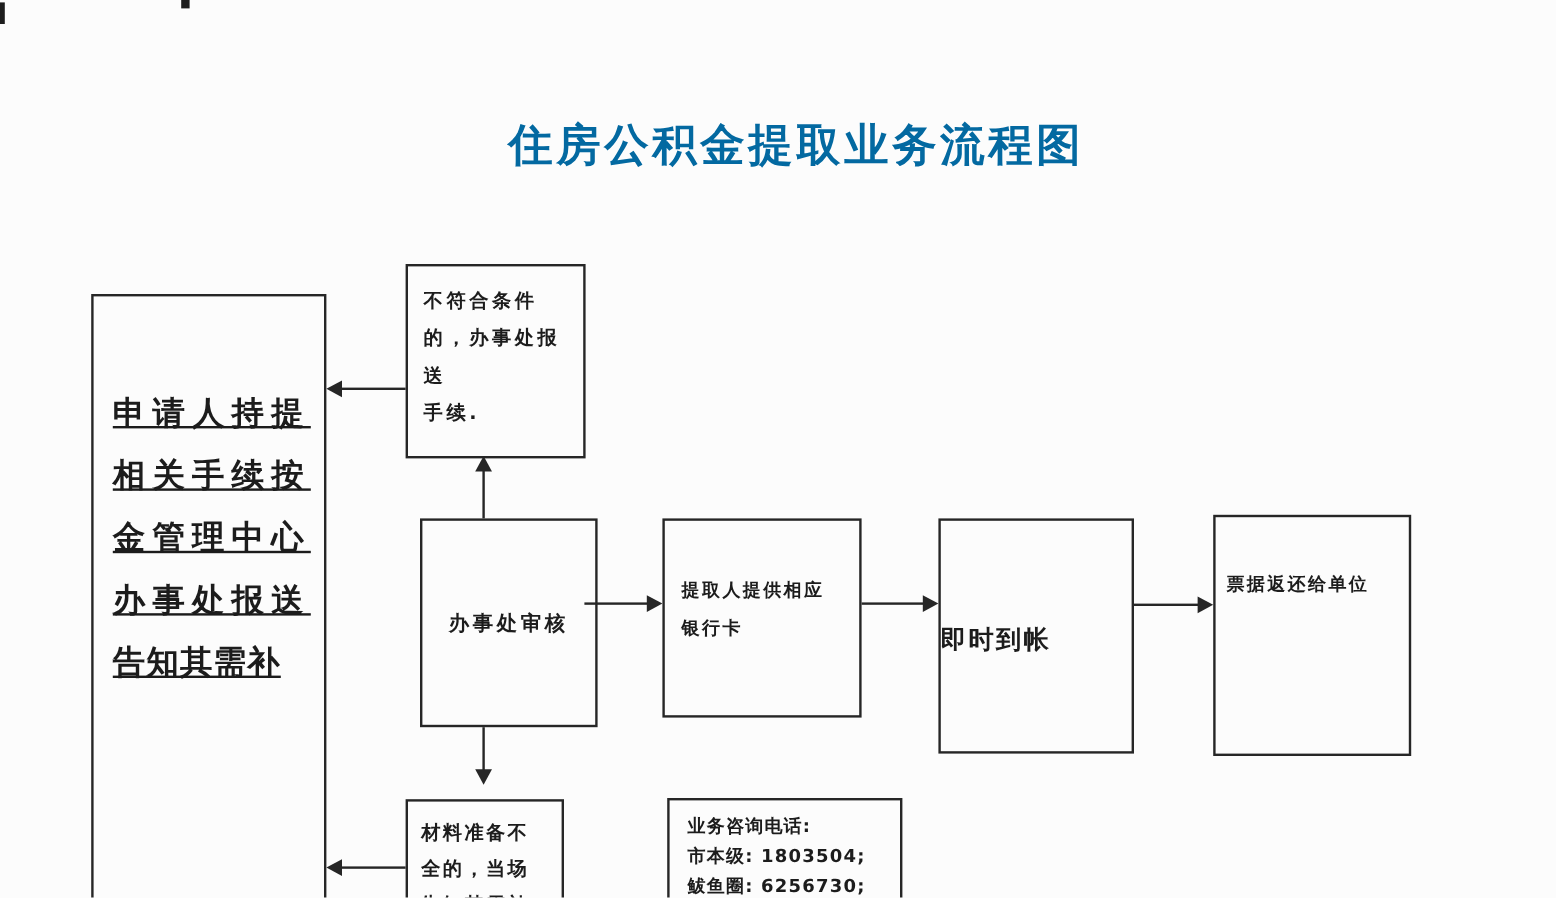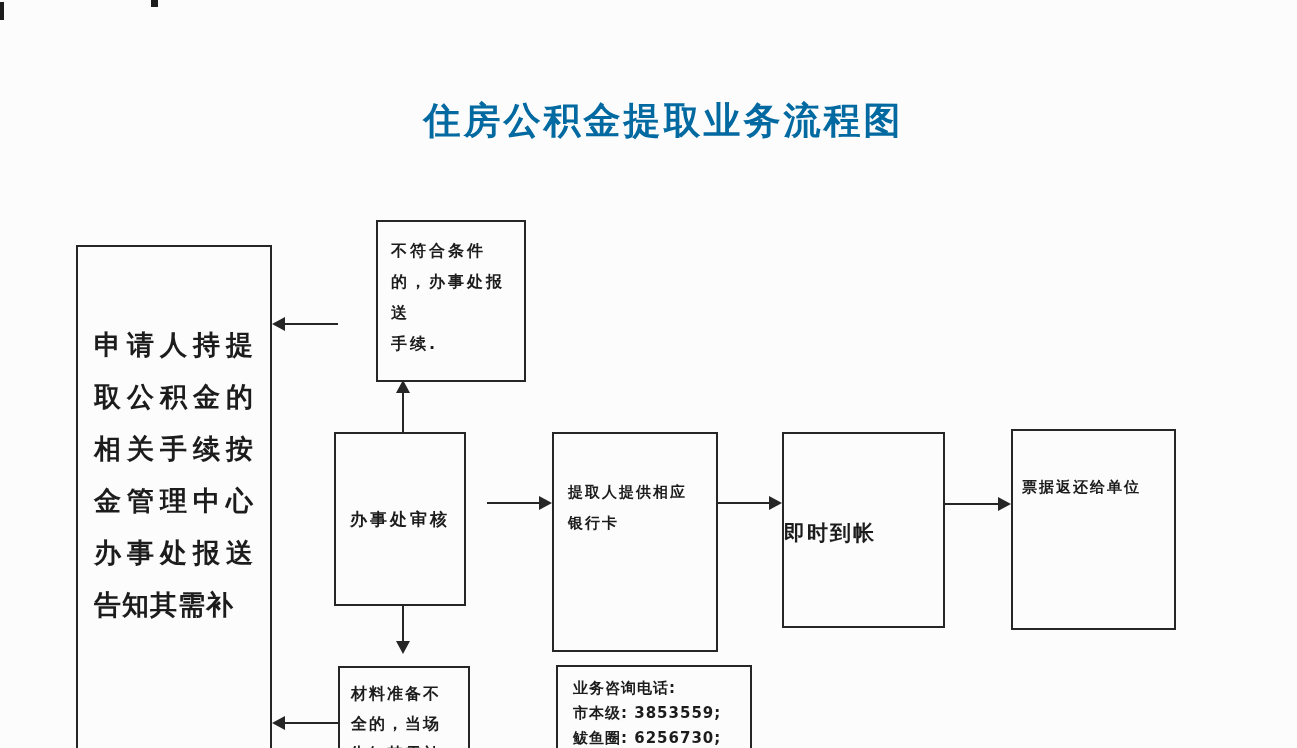--- a/index.html
+++ b/index.html
@@ -17,30 +17,30 @@
     position:absolute;left:30px;right:0;top:60px;
     text-align:center;font-size:37px;font-weight:bold;
     letter-spacing:3px;color:#0369a1;margin-top:36px;
   }
   .box{
     position:absolute;border:2px solid #262626;box-sizing:border-box;
     font-weight:bold;color:#1c1c1c;background:transparent;
   }
   
   .apply{left:76px;top:245px;width:196px;height:520px;}
-  .apply .txt{padding:72px 0 0 16px;font-size:27px;line-height:52px;letter-spacing:6px;}
+  .apply .txt{padding:72px 0 0 16px;font-size:27px;line-height:52px;letter-spacing:6px;text-decoration:underline;}
   .apply .txt .last{letter-spacing:1px;}
   
-  .reject{left:338px;top:220px;width:150px;height:162px;margin-left:38px;}
+  .reject{left:338px;top:220px;width:150px;height:162px;}
   .reject .txt{padding:13px 6px 0 13px;font-size:16px;line-height:31px;letter-spacing:3px;}
   
-  .review{left:334px;top:432px;width:132px;height:174px;}
+  .review{left:350px;top:432px;width:148px;height:174px;}
   .review .txt{padding-top:74px;text-align:center;font-size:17px;letter-spacing:3px;}
   
-  .card{left:552px;top:432px;width:166px;height:220px;}
+  .card{left:552px;top:432px;width:166px;height:166px;}
   .card .txt{padding:43px 8px 0 14px;font-size:15px;line-height:31px;letter-spacing:2px;}
   
   .instant{left:782px;top:432px;width:163px;height:196px;}
   .instant .txt{padding-top:85px;font-size:21px;letter-spacing:2px;}
   
   .return{left:1011px;top:429px;width:165px;height:201px;}
   .return .txt{padding:47px 4px 0 9px;font-size:15px;letter-spacing:2px;}
   
   .incomplete{left:338px;top:666px;width:132px;height:120px;}
   .incomplete .txt{padding:11px 4px 0 11px;font-size:16px;line-height:30px;letter-spacing:2px;}
@@ -62,21 +62,20 @@
 <div id="page">
 
   <div class="speck" style="left:0;top:2px;width:4px;height:18px;"></div>
   <div class="speck" style="left:151px;top:0;width:7px;height:7px;"></div>
 
   <div class="title">住房公积金提取业务流程图</div>
 
   <div class="box apply">
     <div class="txt">
       <div>申请人持提</div>
-      <div>取公积金的</div>
       <div>相关手续按</div>
       <div>金管理中心</div>
       <div>办事处报送</div>
       <div class="last">告知其需补</div>
     </div>
   </div>
 
   <div class="box reject">
     <div class="txt">
       <div>不符合条件</div>
@@ -108,21 +107,21 @@
     <div class="txt">
       <div>材料准备不</div>
       <div>全的，当场</div>
       <div>告知其需补</div>
     </div>
   </div>
 
   <div class="box phone">
     <div class="txt">
       <div>业务咨询电话:</div>
-      <div>市本级: 3853559;</div>
+      <div>市本级: 1803504;</div>
       <div>鲅鱼圈: 6256730;</div>
     </div>
   </div>
 
   <div class="line" style="left:275px;top:323px;width:63px;height:2px;"></div>
   <div class="tri left" style="left:272px;top:317px;"></div>
 
   <div class="line" style="left:402px;top:384px;width:2px;height:48px;"></div>
   <div class="tri up" style="left:396px;top:380px;"></div>
 

